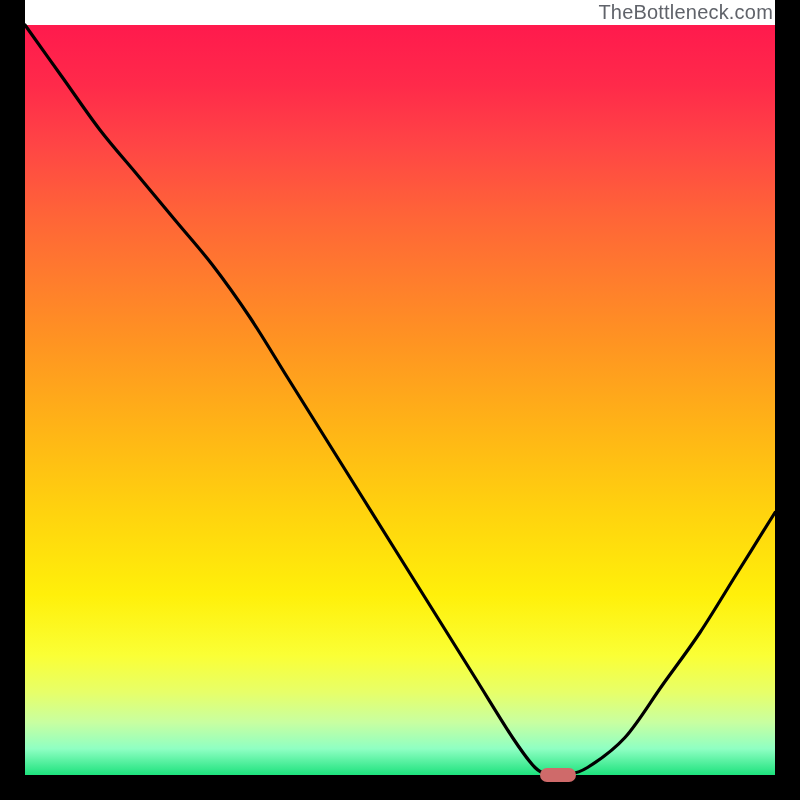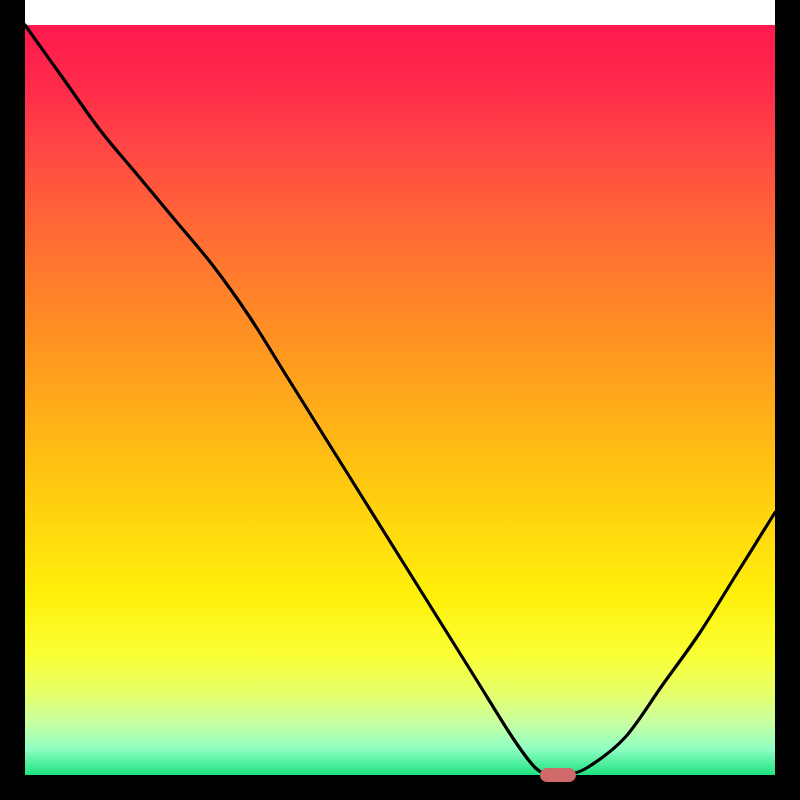--- a/index.html
+++ b/index.html
@@ -73,18 +73,19 @@
     border-radius: 7px;
     background: #cf6a6a;
     transform: translate(-50%, -50%);
   }
 </style>
 </head>
 <body>
 
 <div class="frame">
   <div class="white-band"></div>
+  <div class="watermark">TheBottleneck.com</div>
   <div class="plot-bg"></div>
   <svg class="curve" viewBox="0 0 750 750" preserveAspectRatio="none">
     <path id="curve-path" fill="none" stroke="#000" stroke-width="3.2" stroke-linejoin="round" stroke-linecap="round" d="M 0 0 C 6.25 8.75, 25.00 35.00, 37.50 52.50 C 50.00 70.00, 62.50 88.75, 75.00 105.00 C 87.50 121.25, 100.00 135.00, 112.50 150.00 C 125.00 165.00, 137.50 180.00, 150.00 195.00 C 162.50 210.00, 175.00 223.75, 187.50 240.00 C 200.00 256.25, 212.50 273.75, 225.00 292.50 C 237.50 311.25, 250.00 332.50, 262.50 352.50 C 275.00 372.50, 287.50 392.50, 300.00 412.50 C 312.50 432.50, 325.00 452.50, 337.50 472.50 C 350.00 492.50, 362.50 512.50, 375.00 532.50 C 387.50 552.50, 400.00 572.50, 412.50 592.50 C 425.00 612.50, 437.50 632.50, 450.00 652.50 C 462.50 672.50, 477.50 697.50, 487.50 712.50 C 497.50 727.50, 503.75 736.25, 510.00 742.50 C 516.25 748.75, 520.00 748.75, 525.00 750.00 C 530.00 751.25, 533.75 751.25, 540.00 750.00 C 546.25 748.75, 552.50 748.75, 562.50 742.50 C 572.50 736.25, 587.50 726.25, 600.00 712.50 C 612.50 698.75, 625.00 677.50, 637.50 660.00 C 650.00 642.50, 662.50 626.25, 675.00 607.50 C 687.50 588.75, 700.00 567.50, 712.50 547.50 C 725.00 527.50, 743.75 497.50, 750.00 487.50"></path>
   </svg>
   <div class="marker" id="marker" style="left: 557.5px; top: 775px;"></div>
 </div>
 
 </body></html>

